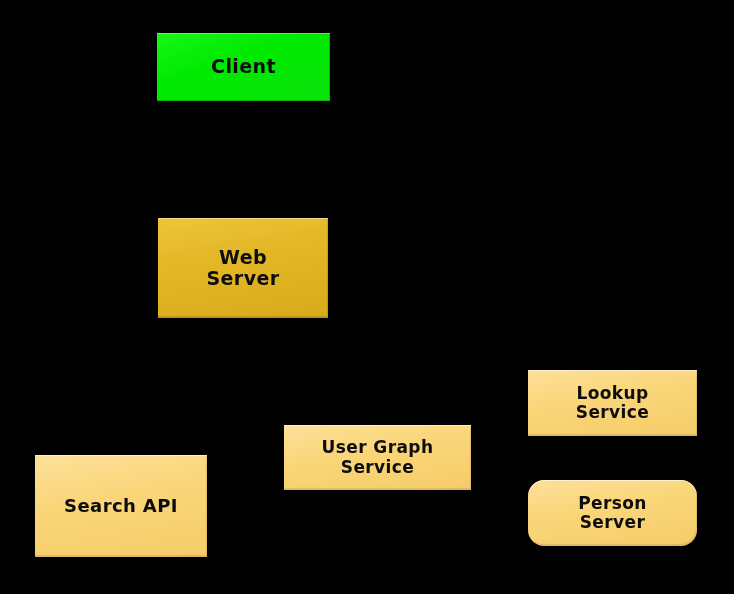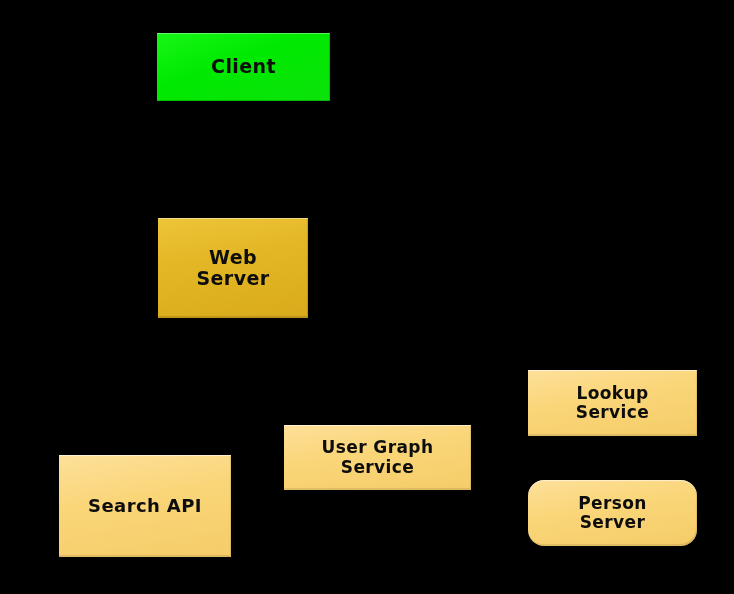--- a/index.html
+++ b/index.html
@@ -57,31 +57,31 @@
                 inset -1px -2px 1px rgba(0,0,0,0.10);
   }
 </style>
 </head>
 <body>
 
 <div id="canvas" style="width: 734px; height: 594px; background: rgb(0, 0, 0);">
     <div class="node green" style="left: 157px; top: 33px; width: 173px; height: 68px; font-size: 19px;">
       <span class="label">Client</span>
     </div>
-    <div class="node amber-dark" style="left: 158px; top: 218px; width: 150px; height: 100px; font-size: 19px;">
+    <div class="node amber-dark" style="left: 158px; top: 218px; width: 170px; height: 100px; font-size: 19px;">
       <span class="label">Web Server</span>
     </div>
     <div class="node amber-light" style="left: 528px; top: 370px; width: 169px; height: 66px; font-size: 17px;">
       <span class="label">Lookup
 Service</span>
     </div>
     <div class="node amber-light" style="left: 284px; top: 425px; width: 187px; height: 65px; font-size: 17px;">
       <span class="label">User Graph
 Service</span>
     </div>
     <div class="node amber-light" style="left: 528px; top: 480px; width: 169px; height: 66px; font-size: 17px; border-radius: 16px;">
       <span class="label">Person
 Server</span>
     </div>
-    <div class="node amber-light" style="left: 35px; top: 455px; width: 172px; height: 102px; font-size: 18px; margin-left: 24px;">
+    <div class="node amber-light" style="left: 35px; top: 455px; width: 172px; height: 102px; font-size: 18px;">
       <span class="label">Search API</span>
     </div>
   </div>
 
 </body></html>

